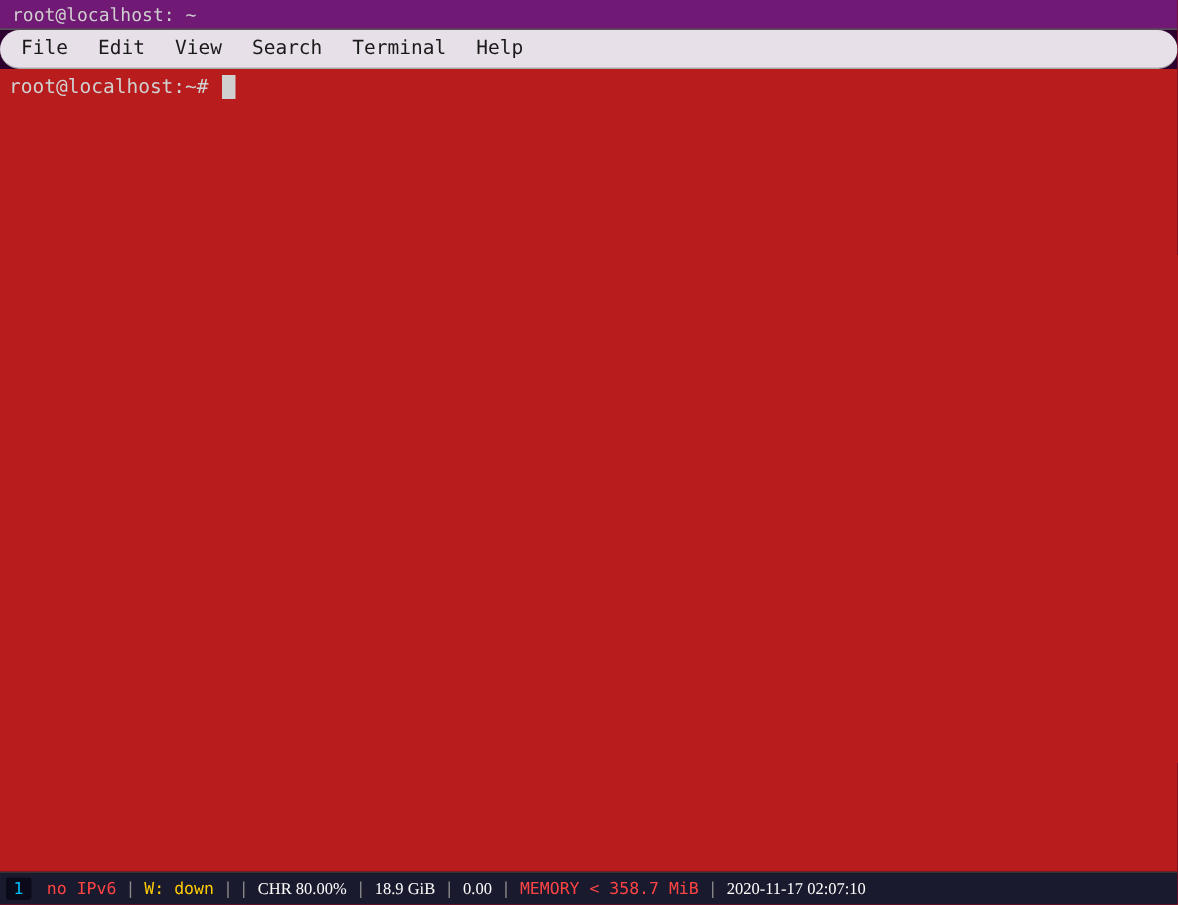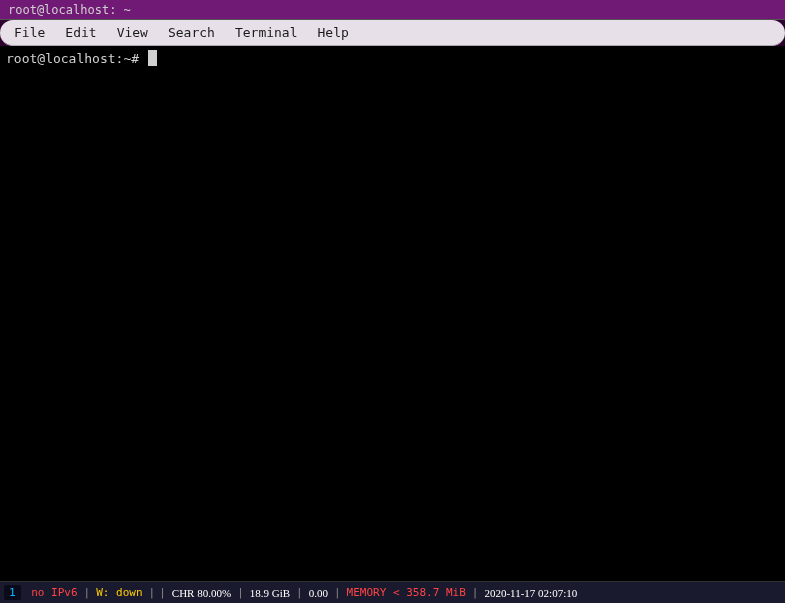--- a/index.html
+++ b/index.html
@@ -46,21 +46,21 @@
       padding: 3px 10px;
       font-size: 13px;
       color: #1a1a1a;
       cursor: pointer;
       border-radius: 3px;
     }
 
     
     #terminal-area {
       flex: 1;
-      background: #000000;
+      background: #b91c1c;
       color: #d0d0d0;
       padding: 4px 6px;
       overflow: hidden;
       position: relative;
     }
 
     #prompt-line {
       display: flex;
       align-items: center;
       white-space: pre;

